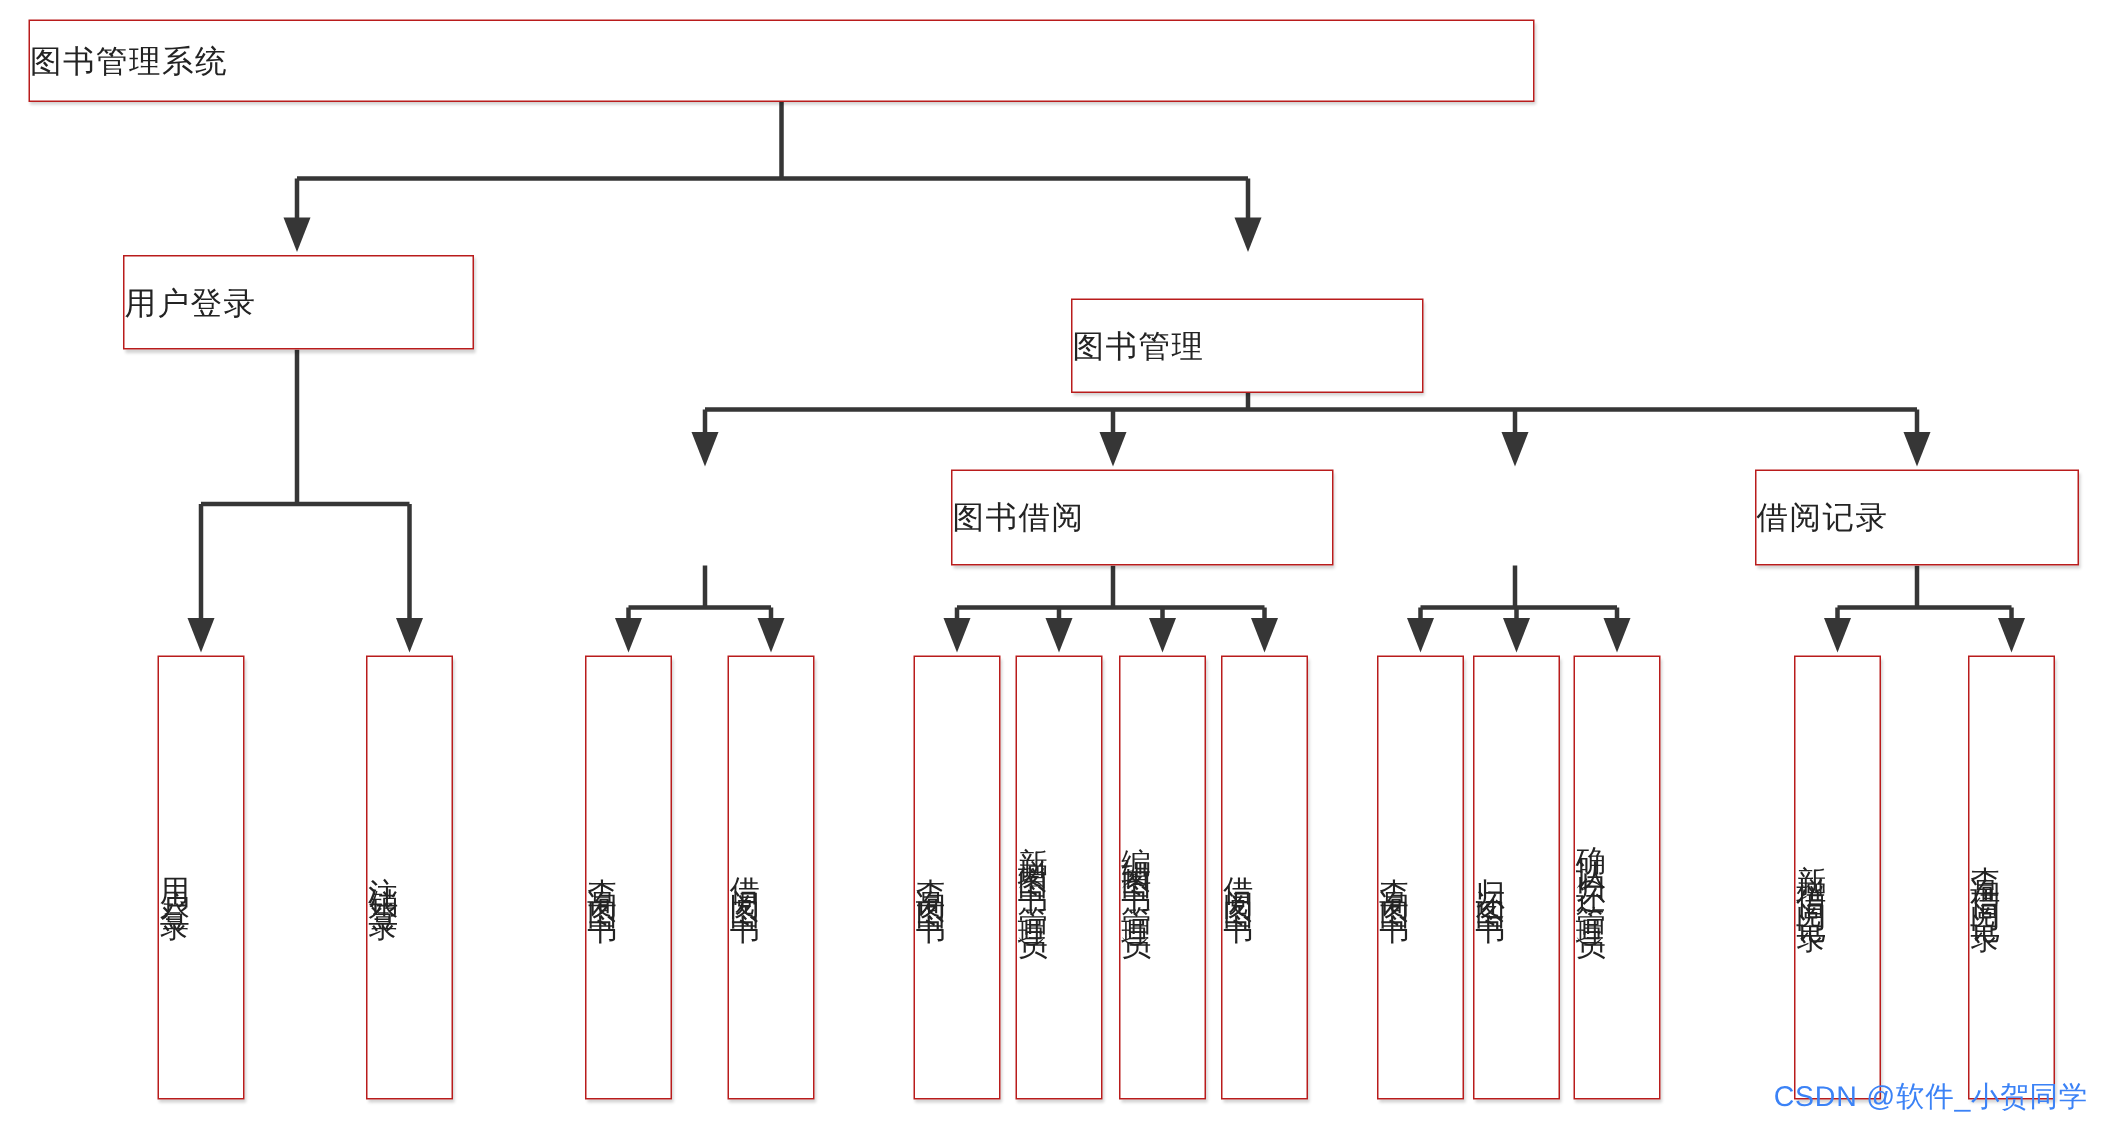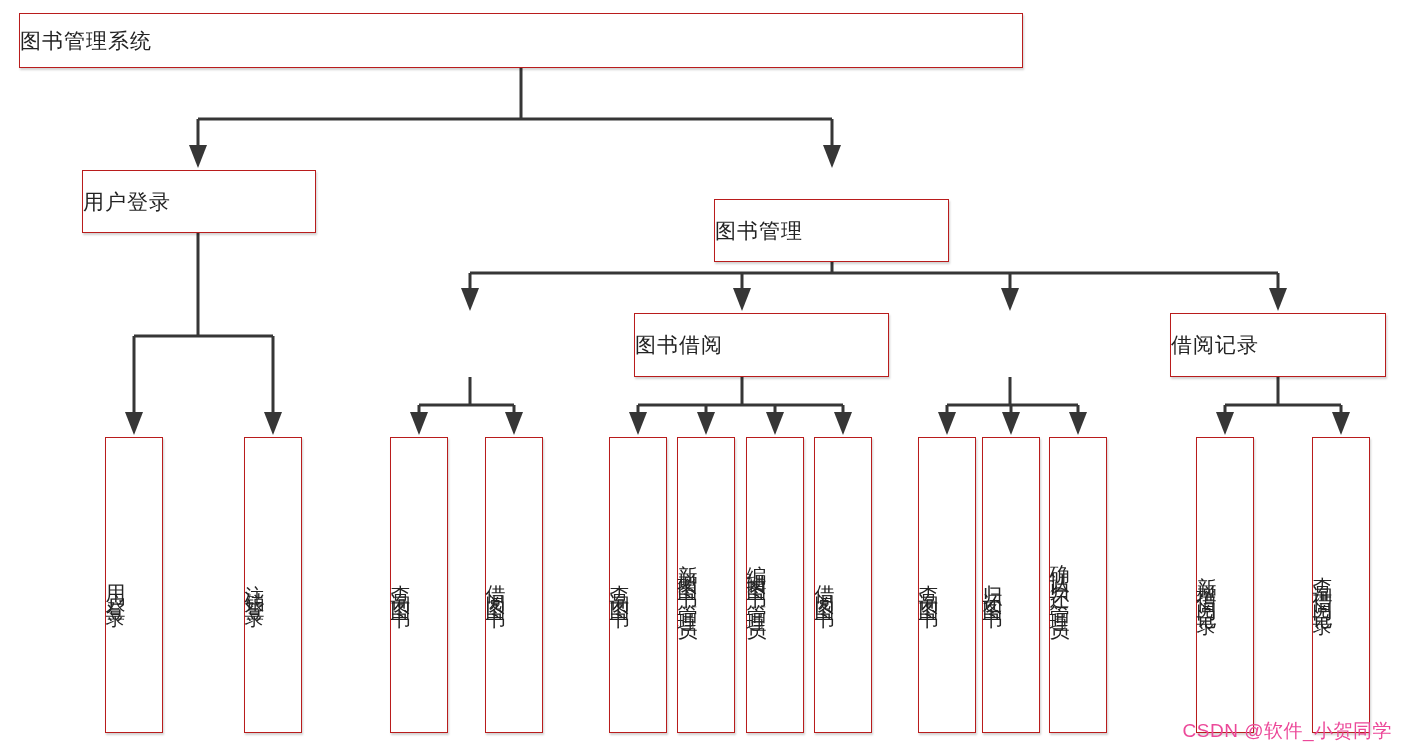--- a/index.html
+++ b/index.html
@@ -35,21 +35,21 @@
     font-size:20px;
     letter-spacing:8px;
     line-height:1;
     white-space:nowrap;
   }
 
   .watermark {
     position:absolute;
     right:13px; bottom:3px;
     z-index:3;
-    color:#ec4899;
+    color:#3b82f6;
     font-size:19px;
     letter-spacing:0.5px;
   }
 
   
   .n-root   { left:19px;   top:13px;  width:1004px; height:55px; }
 
   .n-login  { left:82px;   top:170px; width:234px;  height:63px; }
   .n-mgmt   { left:714px;  top:170px; width:235px;  height:63px;margin-top:29px; }
 

